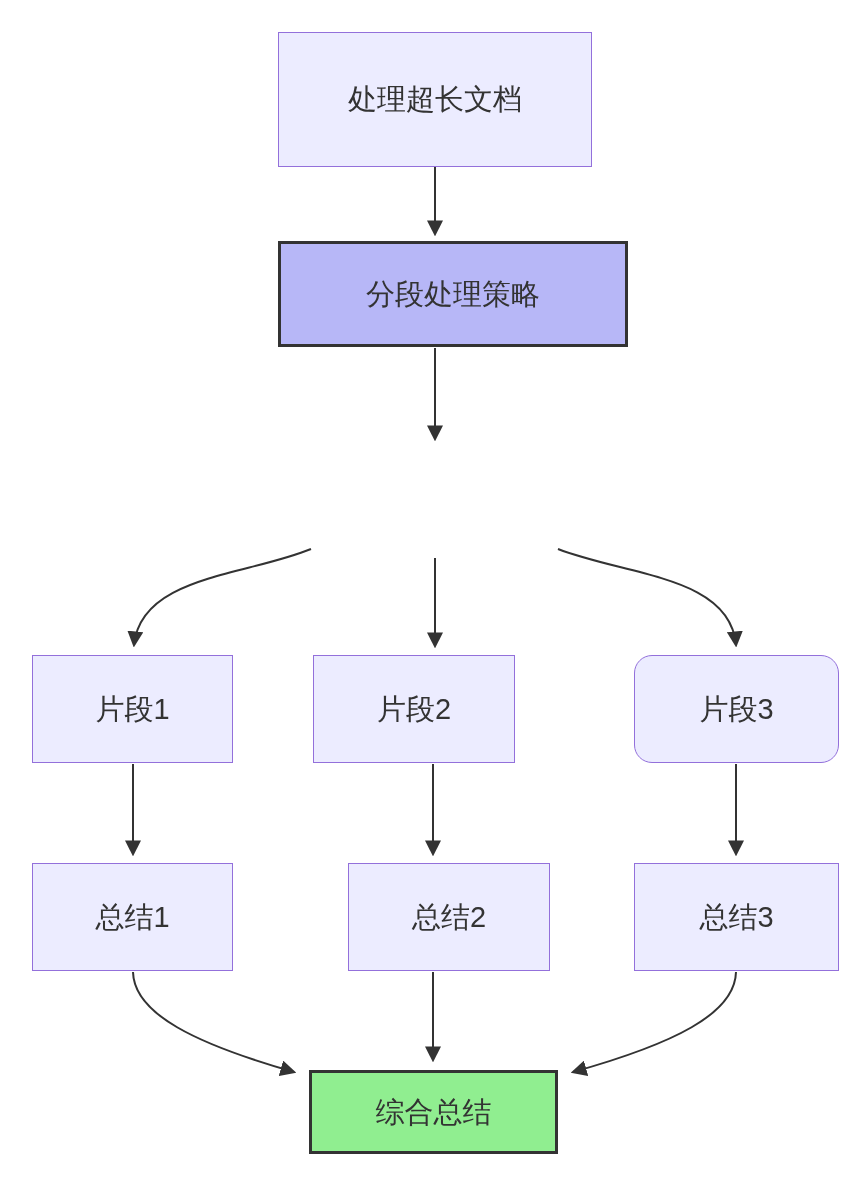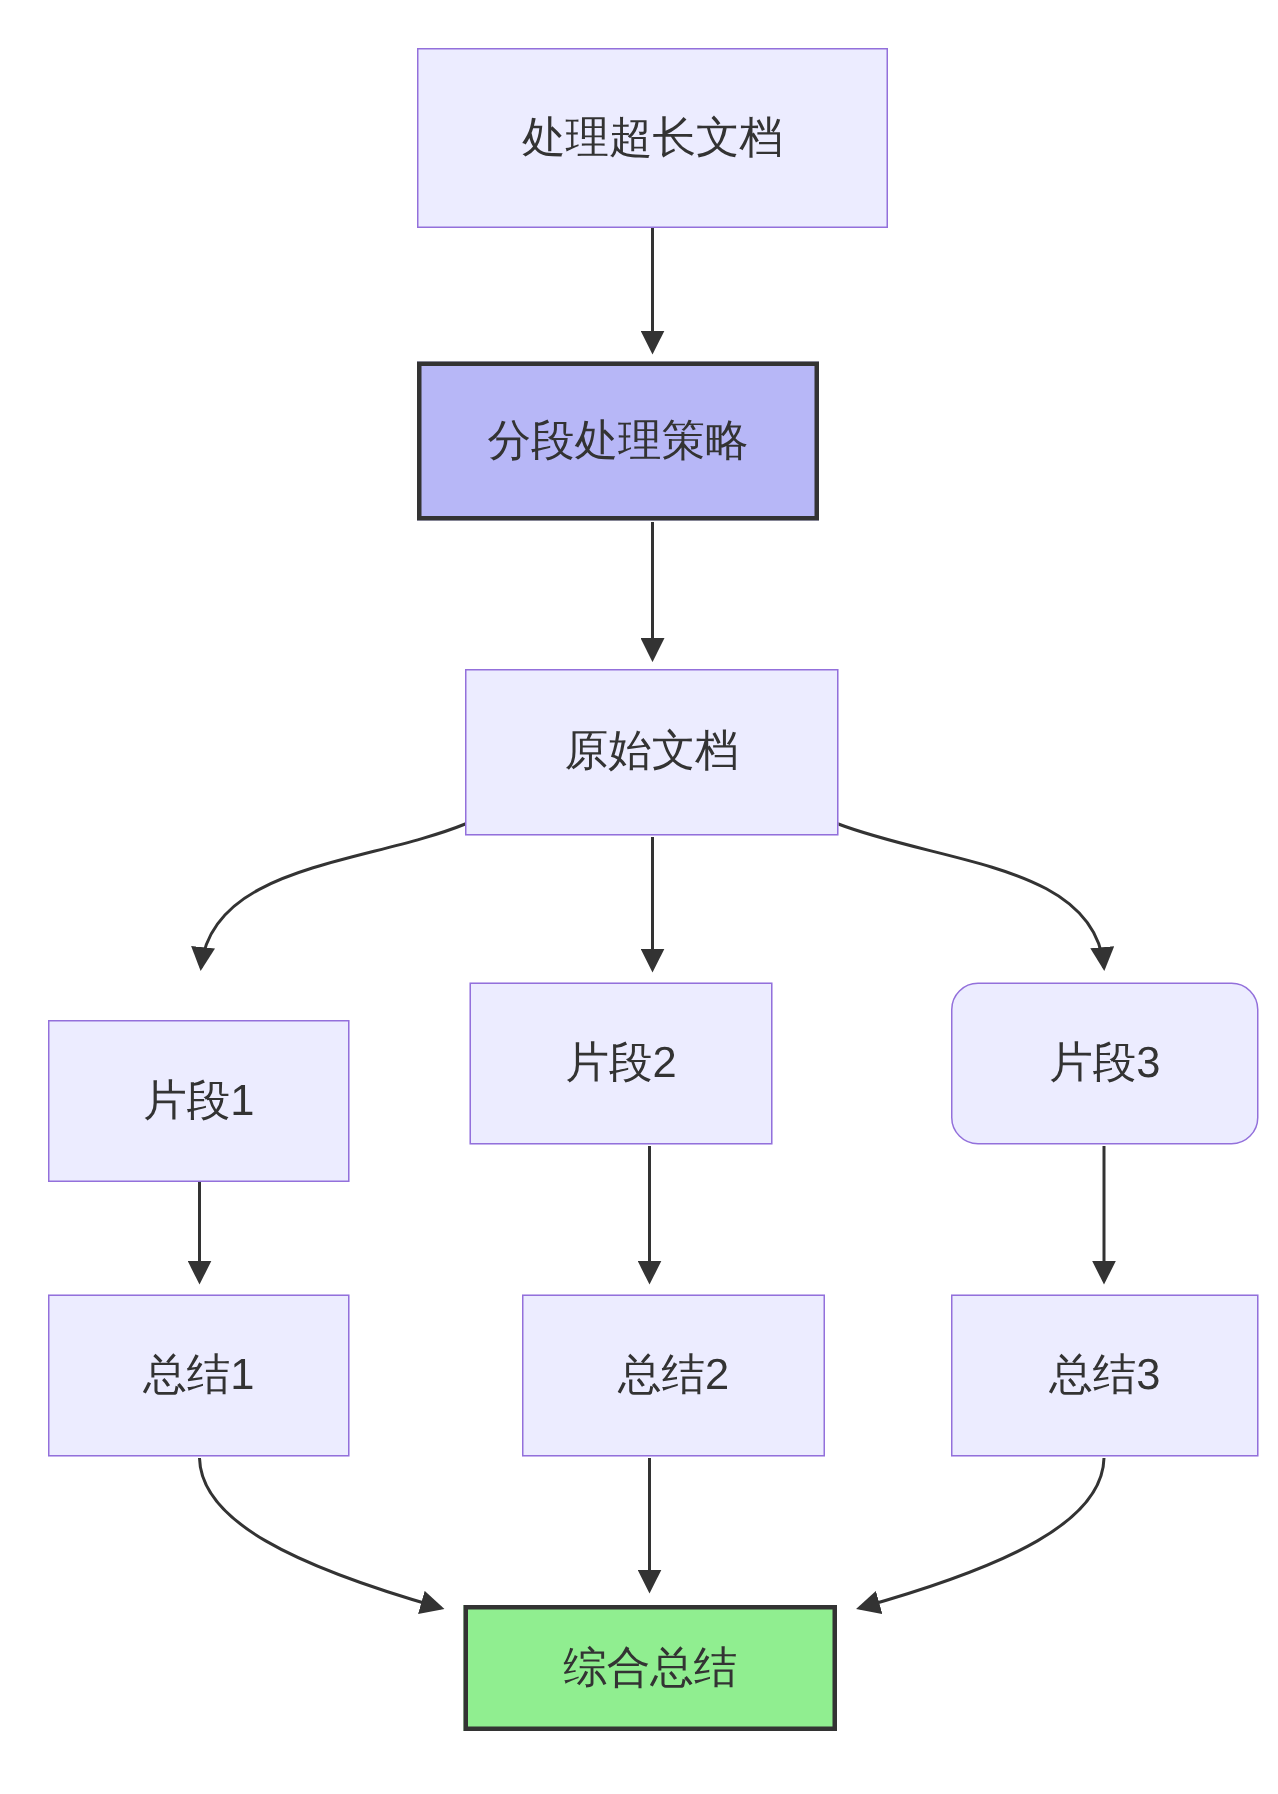--- a/index.html
+++ b/index.html
@@ -69,33 +69,30 @@
 
     <path class="edge" d="M133,764 L133,854" marker-end="url(#arrowhead)"></path>
     <path class="edge" d="M433,764 L433,854" marker-end="url(#arrowhead)"></path>
     <path class="edge" d="M736,764 L736,854" marker-end="url(#arrowhead)"></path>
 
     <path class="edge" d="M133,972 C134,1014 196,1044 294,1072" marker-end="url(#arrowhead)"></path>
     <path class="edge" d="M433,972 L433,1060" marker-end="url(#arrowhead)"></path>
     <path class="edge" d="M736,972 C735,1014 673,1044 573,1072" marker-end="url(#arrowhead)"></path>
   </svg>
 
-  <div class="node" style="left:278px; top:32px; width:314px; height:120px;">
+  <div class="node" style="left:278px; top:32px; width:314px; height:135px;">
     <span>处理超长文档</span>
   </div>
 
-  <div class="node node--strategy" style="left:278px; top:241px; width:268px; height:106px;">
+  <div class="node node--strategy" style="left:278px; top:241px; width:350px; height:106px;">
     <span>分段处理策略</span>
   </div>
 
-  <div class="node" style="left:310px; top:446px; width:249px; height:111px;">
-    <span>原始文档</span>
-  </div>
 
-  <div class="node" style="left:32px; top:680px; width:201px; height:108px;">
+  <div class="node" style="left:32px; top:655px; width:201px; height:108px;">
     <span>片段1</span>
   </div>
 
   <div class="node" style="left:313px; top:655px; width:202px; height:108px;">
     <span>片段2</span>
   </div>
 
   <div class="node" style="left:634px; top:655px; width:205px; height:108px;border-radius:18px;">
     <span>片段3</span>
   </div>

